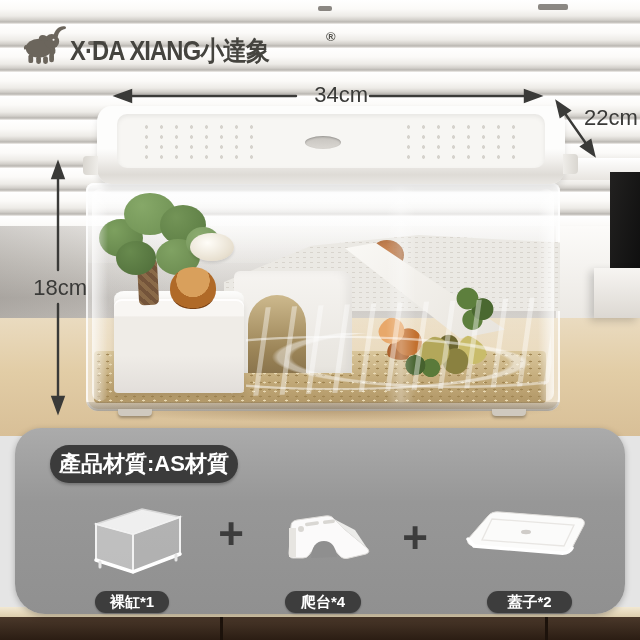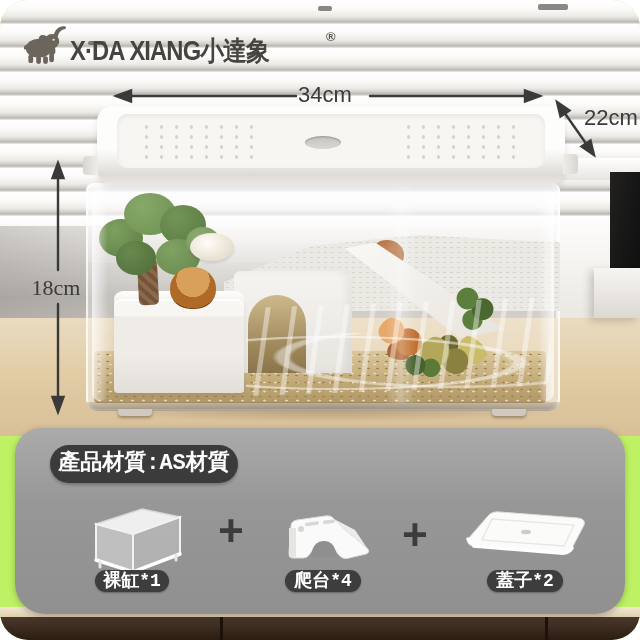--- a/index.html
+++ b/index.html
@@ -1,17 +1,17 @@
 <!DOCTYPE html>
 <html><head>
 <meta charset="utf-8">
 <style>
   html,body{margin:0;padding:0;background:#fff;}
   .stage{position:relative;width:640px;height:640px;overflow:hidden;
-         font-family:"Liberation Sans","DejaVu Sans",sans-serif;background:#bef264;border-radius:28px;}
+         font-family:"Liberation Sans","DejaVu Sans",sans-serif;background:#e5e5e5;}
   .stage *{position:absolute;box-sizing:border-box;}
 
   
   .blinds{left:0;top:0;width:640px;height:236px;
     background:repeating-linear-gradient(180deg,#ffffff 0px,#fbfaf8 9px,#edebe7 16px,#d2cfca 20px,#b9b6b1 22px,#f2f0ed 24px);}
   .mark{background:rgba(45,40,33,.55);border-radius:2px;}
   .mark1{left:318px;top:6px;width:14px;height:5px;}
   .mark2{left:88px;top:41px;width:18px;height:4px;}
   .mark3{left:538px;top:4px;width:30px;height:6px;}
   .sill{left:0;top:226px;width:640px;height:96px;
@@ -30,22 +30,22 @@
     background:linear-gradient(180deg,#f7f5f2,#dcd8d2);box-shadow:-4px 3px 8px rgba(0,0,0,.18);}
 
   
   .elephant{left:18px;top:20px;width:52px;height:48px;}
   .brand-text{left:70px;top:33px;font-size:27px;font-weight:bold;color:#45443f;
     letter-spacing:-1px;transform:scaleX(.88);transform-origin:left center;white-space:nowrap;}
   .brand-reg{left:326px;top:29px;font-size:13px;color:#55544f;font-weight:bold;}
 
   
   .dim{color:#3a3a38;font-size:22px;white-space:nowrap;}
-  .dim-w{left:298px;top:82px;width:70px;text-align:left;}
-  .dim-h{left:25px;top:275px;width:62px;text-align:center;font-family:Liberation Serif, serif;}
+  .dim-w{left:298px;top:82px;width:70px;text-align:right;}
+  .dim-h{left:25px;top:275px;width:62px;text-align:right;}
   .dim-d{left:584px;top:105px;width:70px;}
   .annot{left:0;top:0;width:640px;height:640px;pointer-events:none;}
 
   
   .tank-shadow{left:92px;top:394px;width:470px;height:28px;
     background:radial-gradient(ellipse at 50% 50%,rgba(100,70,35,.35),rgba(100,70,35,0) 72%);}
   .tank{left:86px;top:183px;width:474px;height:228px;border-radius:8px 8px 12px 12px;overflow:hidden;
     background:linear-gradient(180deg,rgba(252,253,254,.6),rgba(250,250,250,.3) 30%,rgba(255,255,255,.16) 60%,rgba(255,255,255,.3));
     box-shadow:inset 0 0 0 2px rgba(255,255,255,.75),inset 0 0 24px rgba(255,255,255,.45);}
   .haze{left:0;top:0;width:100%;height:80px;
@@ -138,33 +138,33 @@
   
   .desk-edge{left:0;top:607px;width:640px;height:12px;
     background:linear-gradient(180deg,#f2e8d2,#d9c9a6);}
   .drawers{left:0;top:617px;width:640px;height:23px;
     background:linear-gradient(180deg,#4a382a,#2b1d13);}
   .seam{top:0;width:3px;height:23px;background:#1c120b;}
   .seam1{left:220px;} .seam2{left:545px;}
 
   
   .panel{left:15px;top:428px;width:610px;height:186px;border-radius:26px 26px 30px 30px;
-    background:linear-gradient(180deg,#ababab,#979797 40%,#909090);box-shadow:0 2px 6px rgba(0,0,0,.25);font-family:Liberation Mono, monospace;}
+    background:linear-gradient(180deg,#ababab,#979797 40%,#909090);box-shadow:0 2px 6px rgba(0,0,0,.25);}
   .badge{top:17px;height:38px;border-radius:19px;background:#3b3b3b;color:#fff;font-weight:bold;
     font-size:22px;line-height:38px;text-align:center;box-shadow:0 2px 3px rgba(0,0,0,.25);white-space:nowrap;}
   .badge-material{left:35px;width:188px;}
   .badge-size{left:251px;width:262px;}
   .plus{width:40px;text-align:center;font-size:44px;line-height:44px;font-weight:bold;color:#3c3c3c;}
   .plus1{left:196px;top:84px;} .plus2{left:380px;top:88px;}
   .fig-box{left:65px;top:74px;width:112px;height:76px;}
   .fig-arch{left:262px;top:84px;width:106px;height:56px;}
   .fig-lid{left:437px;top:76px;width:142px;height:58px;}
-  .pill{top:142px;height:22px;border-radius:11px;background:#3d3d3d;color:#fff;font-size:18px;
+  .pill{top:163px;height:22px;border-radius:11px;background:#3d3d3d;color:#fff;font-size:15px;
     font-weight:bold;line-height:22px;text-align:center;box-shadow:0 1px 2px rgba(0,0,0,.3);}
-  .pill1{left:80px;width:74px;} .pill2{left:270px;width:76px;} .pill3{left:472px;width:76px;}
+  .pill1{left:80px;width:74px;} .pill2{left:270px;width:76px;} .pill3{left:472px;width:85px;}
 </style>
 </head>
 <body>
 
 <div class="stage">
 
   <div class="blinds"></div>
   <div class="mark mark1"></div>
   <div class="mark mark2"></div>
   <div class="mark mark3"></div>

